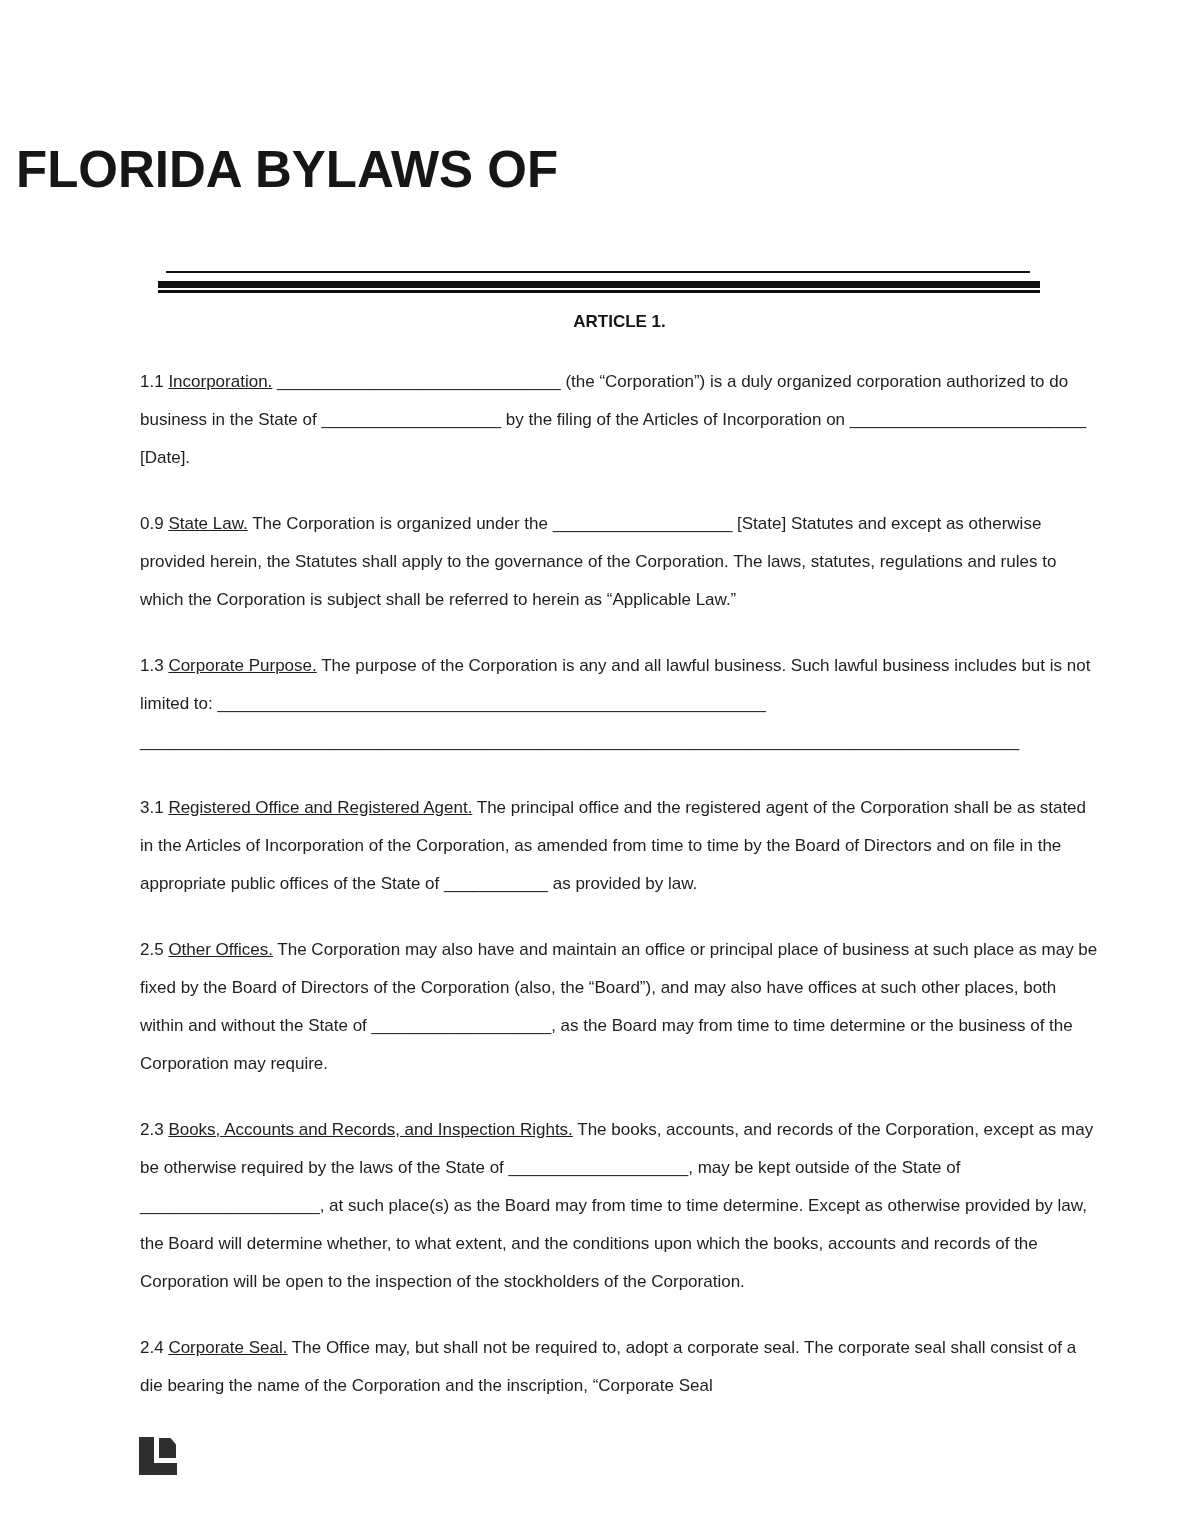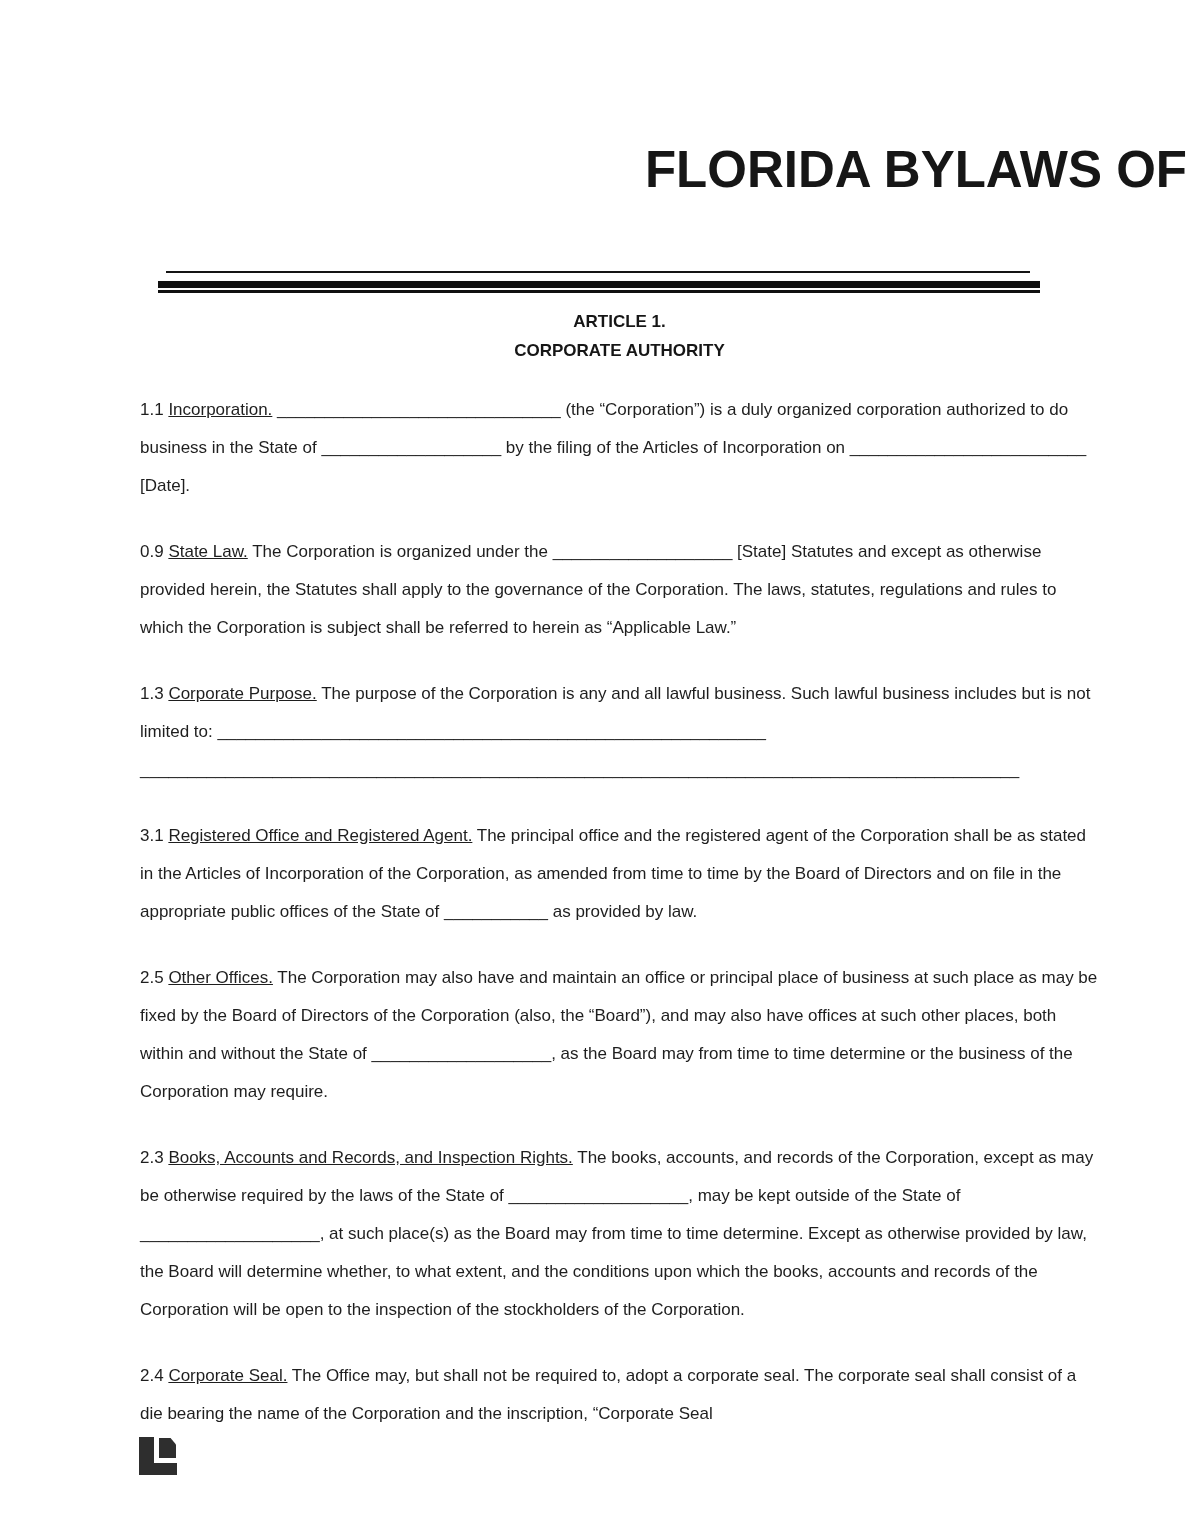--- a/index.html
+++ b/index.html
@@ -7,26 +7,27 @@
     position: relative;
     width: 1187px;
     height: 1536px;
     background: #ffffff;
     overflow: hidden;
     font-family: "Liberation Sans", sans-serif;
     color: #1e1e1e;
   }
   .doc-title {
     margin: 142px 0 0 0;
-    text-align: right;
+    text-align: left;
     font-size: 51px;
     line-height: 56px;
     font-weight: 700;
     color: #161616;
     white-space: nowrap;
+    padding-left: 16px;
   }
   .name-blank {
     margin: 73px 157px 0 166px;
     height: 0;
     border-bottom: 2px solid #141414;
   }
   .double-rule {
     margin: 8px 147px 0 158px;
     height: 2px;               
     border-top: 7px solid #101010;
@@ -85,21 +86,20 @@
 
   <h1 class="doc-title">FLORIDA BYLAWS OF</h1>
 
   <div class="name-blank"></div>
   <div class="double-rule"></div>
 
   <div class="content">
 
     <div class="article-heading">
       <div>ARTICLE 1.</div>
-      <div>CORPORATE AUTHORITY</div>
     </div>
 
     <p class="section">
       <span class="sec-num">1.1</span>
       <span class="sec-title">Incorporation.</span><span class="sec-body"> ______________________________ (the “Corporation”) is a duly organized corporation authorized to do business in the State of ___________________ by the filing of the Articles of Incorporation on _________________________ [Date].</span>
     </p>
 
     <p class="section">
       <span class="sec-num">0.9</span>
       <span class="sec-title">State Law.</span><span class="sec-body"> The Corporation is organized under the ___________________ [State] Statutes and except as otherwise provided herein, the Statutes shall apply to the governance of the Corporation. The laws, statutes, regulations and rules to which the Corporation is subject shall be referred to herein as “Applicable Law.”</span>

